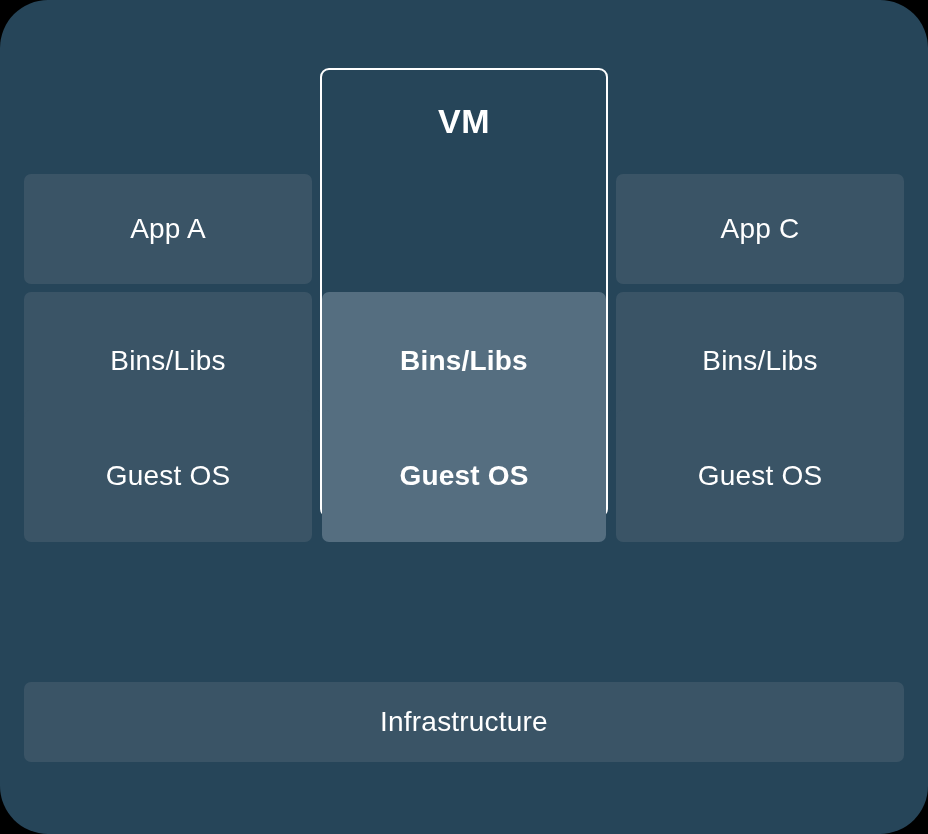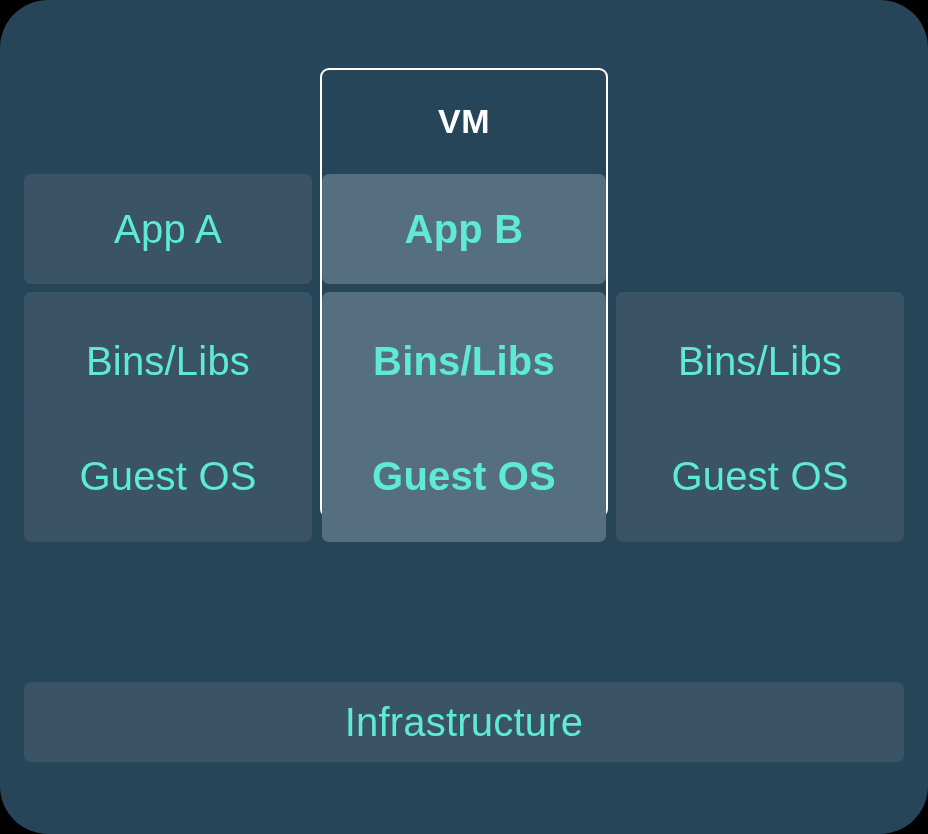--- a/index.html
+++ b/index.html
@@ -19,22 +19,22 @@
   }
 
   
   .cell {
     position: absolute;
     display: flex;
     align-items: center;
     justify-content: center;
     box-sizing: border-box;
     border-radius: 7px;
-    color: #5eead4;
-    font-size: 40px;
+    color: #ffffff;
+    font-size: 28px;
     font-weight: 400;
     letter-spacing: 0.2px;
     white-space: nowrap;
   }
   .cell.side     { background: #3a5466; }
   .cell.center   { background: #556e80; font-weight: 700; }
   .cell.full     { background: #3a5466; }
 
   
   #vm-frame {
@@ -79,21 +79,21 @@
 </style>
 </head>
 <body>
 
 <div id="canvas">
 
   <div id="vm-frame"></div>
   <div id="vm-label">VM</div>
 
   <div class="cell side col-left row-app">App A</div>
-  <div class="cell center col-center row-app">App B</div>
+  <div class="cell side col-right row-app">App C</div>
 
   <div class="cell side col-left row-bins">Bins/Libs</div>
   <div class="cell center col-center row-bins">Bins/Libs</div>
   <div class="cell side col-right row-bins">Bins/Libs</div>
 
   <div class="cell side col-left row-guest">Guest OS</div>
   <div class="cell center col-center row-guest">Guest OS</div>
   <div class="cell side col-right row-guest">Guest OS</div>
 
 

